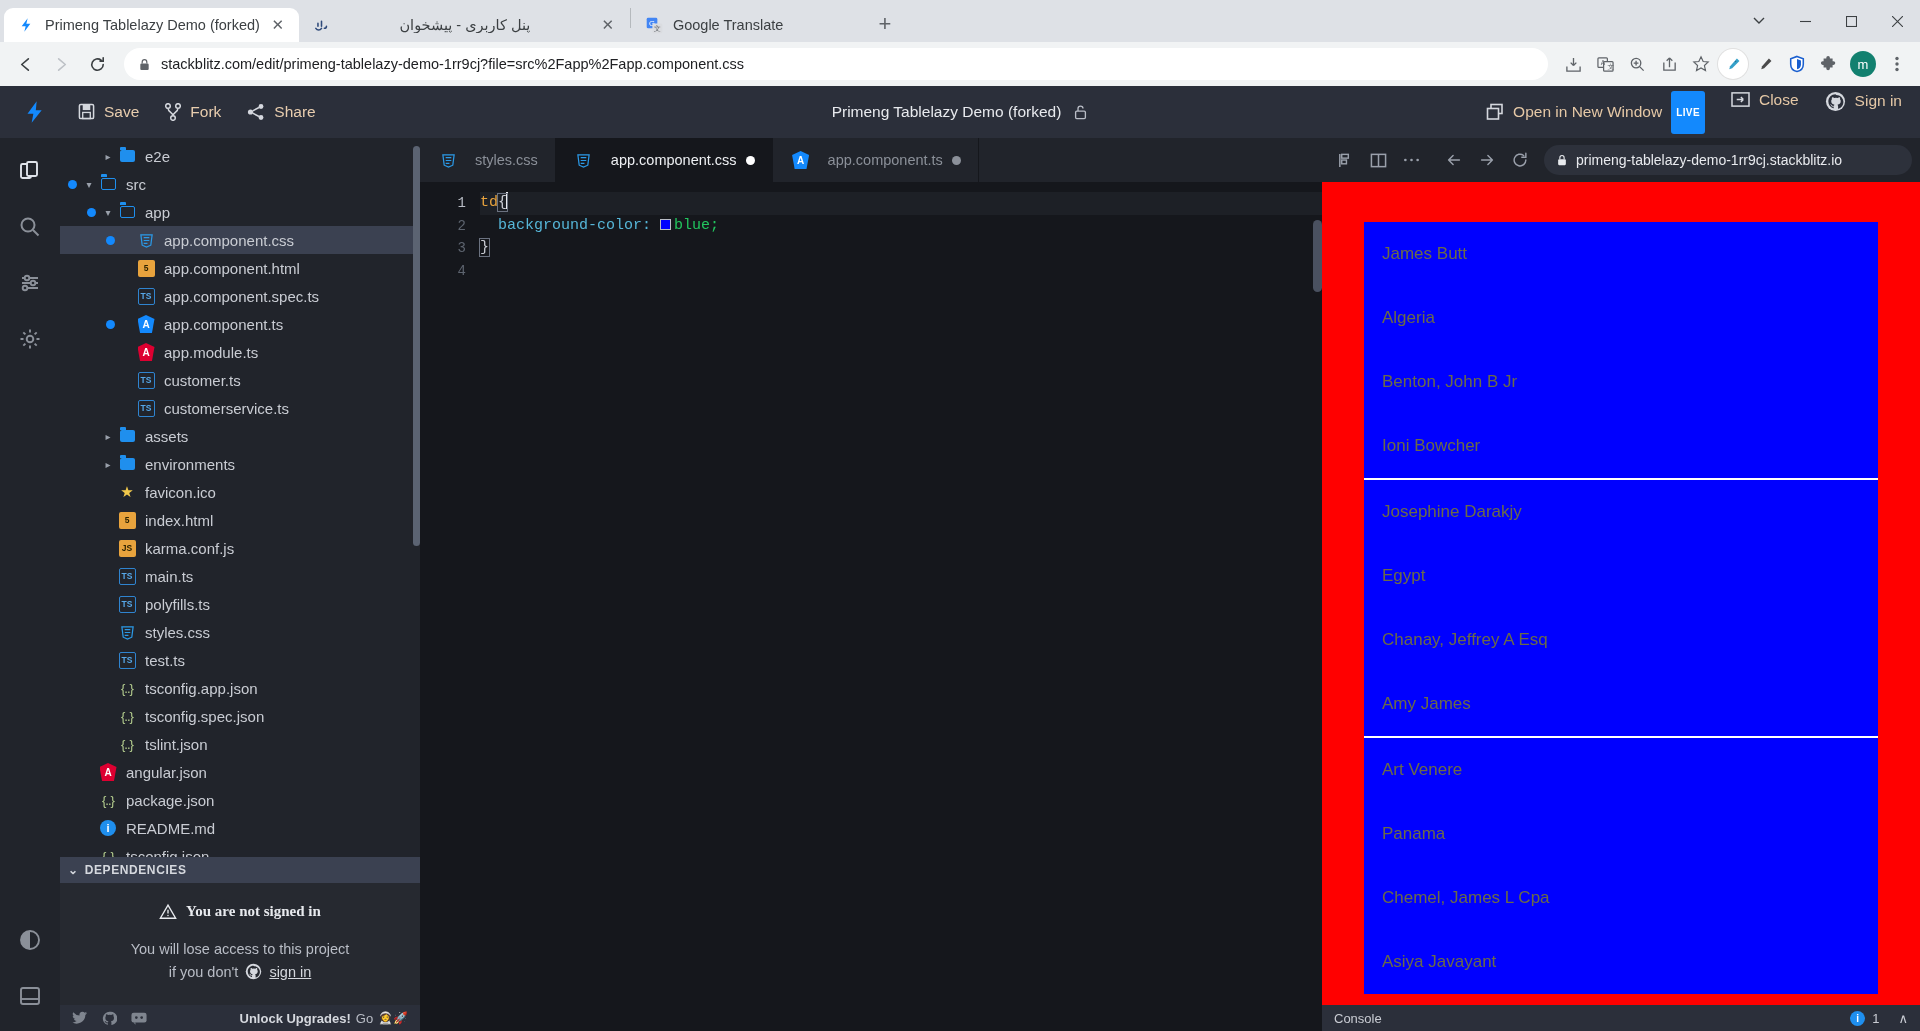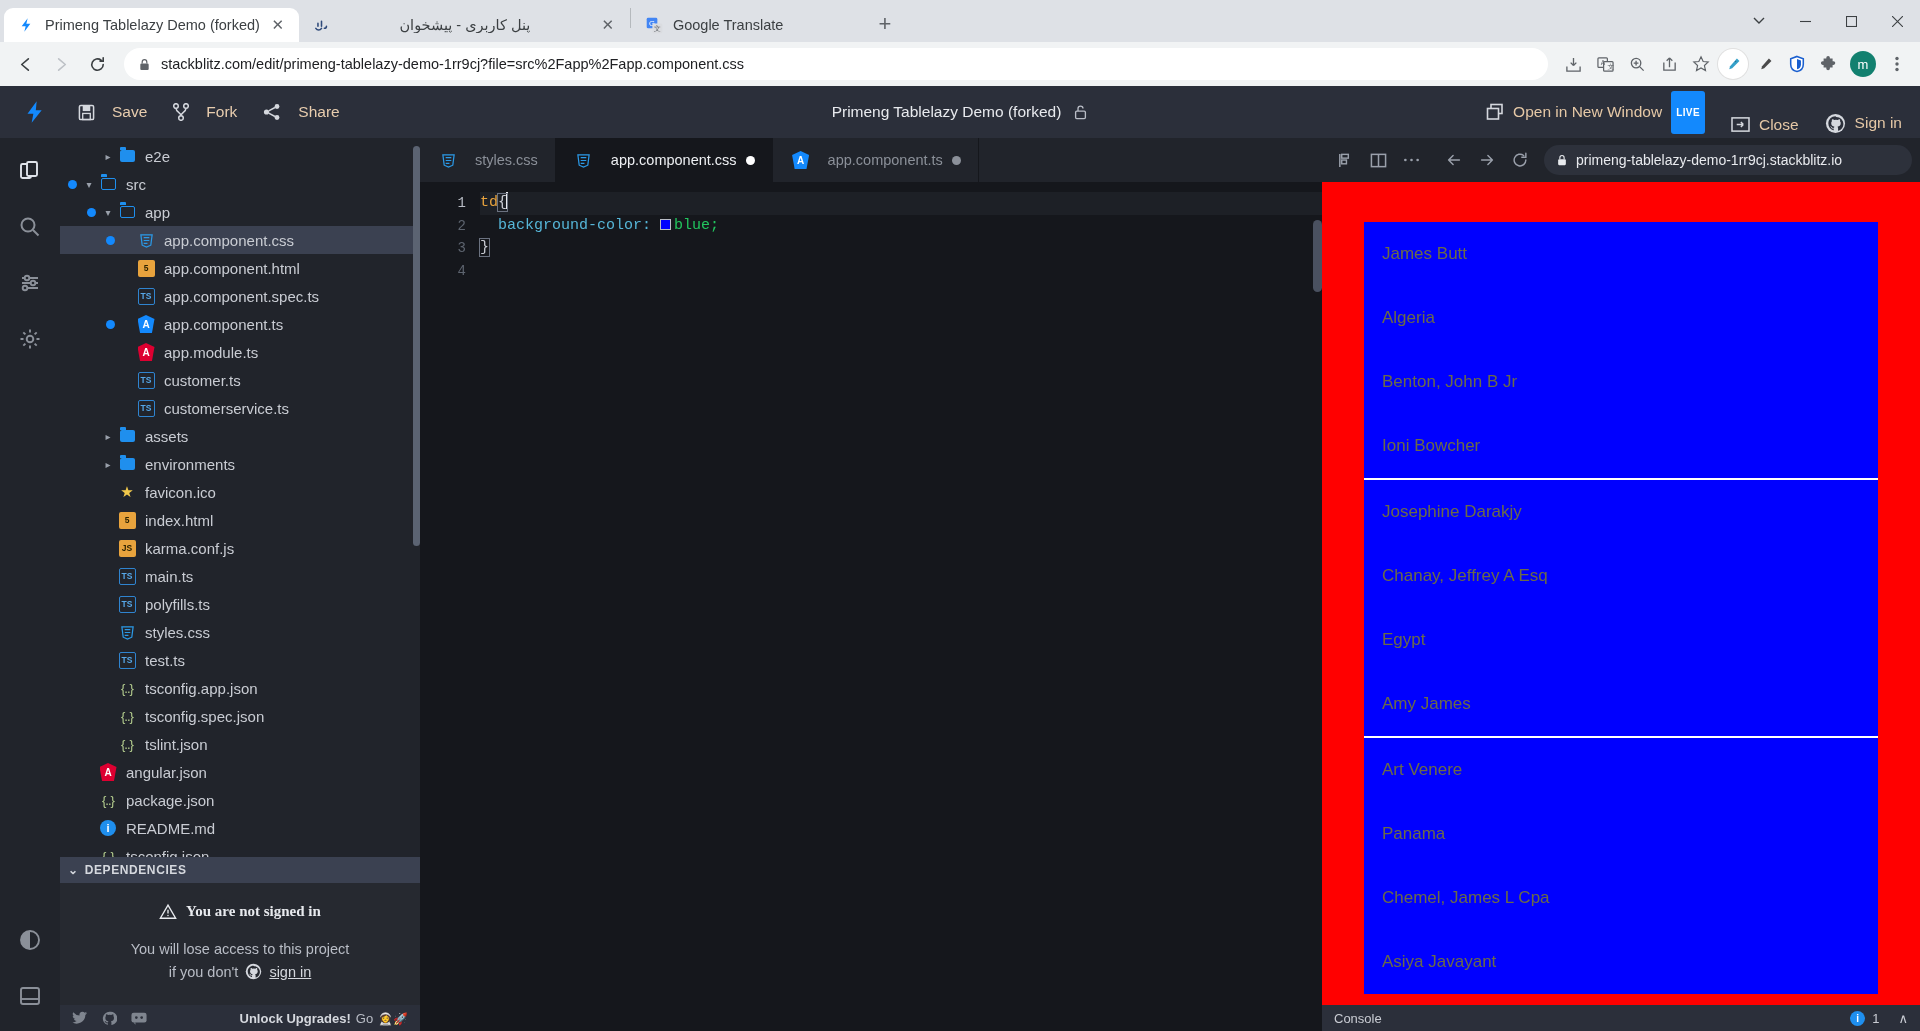--- a/index.html
+++ b/index.html
@@ -65,30 +65,30 @@
   }
 
   
   .sb-root { height: 945px; display: flex; flex-direction: column; background:#1b1d23; }
   .sb-header {
     height: 52px; background: #2b2f3a; display: flex; align-items: center;
     padding: 0 18px; color: #d5d8de; flex: 0 0 52px; position: relative;
   }
   .sb-logo { width: 34px; display:flex; align-items:center; justify-content:center; }
   .sb-act {
-    display: flex; align-items: center; gap: 17px; margin-left: 26px;
+    display: flex; align-items: flex-start; gap: 9px; margin-left: 26px;
     font-size: 15.5px; color: #e5c8a6;
   }
   .sb-act .lbl { color:#e8cdae; }
   .sb-title-wrap {
     position:absolute; left:0; right:0; display:flex; align-items:center;
     justify-content:center; gap: 12px; pointer-events:none;
   }
   .sb-title { font-size: 15.5px; color: #e8eaee; }
-  .sb-right { margin-left: auto; display:flex; align-items:flex-end; gap: 26px; }
+  .sb-right { margin-left: auto; display:flex; align-items:flex-start; gap: 26px; }
   .sb-right .item { display:flex; align-items:center; gap:9px; font-size:15.5px; color:#e5c8a6; }
   .live-badge {
     background: #1389fd; color:#fff; font-size: 10px; font-weight: bold;
     border-radius: 3px; padding: 16px 5px; letter-spacing: .4px;
   }
 
   .sb-body { flex: 1 1 auto; display: flex; min-height: 0; }
 
   
   .activity-bar {
@@ -165,21 +165,21 @@
   .signin-sub { margin-top: 18px; font-size: 14.5px; color:#b9bdc6; line-height: 1.55; }
   .signin-sub .l2 { display:flex; align-items:center; justify-content:center; gap:7px; }
   .signin-link { text-decoration: underline; color:#d5d8de; }
   .sb-footer {
     height: 26px; background: #2b2f3a; display:flex; align-items:center;
     padding: 0 12px; gap: 14px; flex: 0 0 26px;
   }
   .sb-footer .ficon { color:#7f858f; display:flex; align-items:center; }
   .sb-footer .promo {
     margin-left:auto; font-size: 13px; font-weight: bold; color: #d5d8de;
-    display:flex; align-items:flex-end; gap:5px;
+    display:flex; align-items:flex-start; gap:5px;
   }
   .sb-footer .promo .go { font-weight: normal; color:#b9bdc6; }
 
   
   .editor-pane { flex: 1 1 auto; display:flex; flex-direction:column; min-width:0; background:#15171c; }
   .editor-tabs { height: 44px; display:flex; background:#21242b; flex: 0 0 44px; }
   .etab {
     display:flex; align-items:center; gap: 9px; padding: 0 17px; font-size: 14.5px;
     color:#8b9099; border-right: 1px solid #15171c; min-width: 0;
   }
@@ -947,24 +947,24 @@
                 <tr class="">
                   <td>Benton, John B Jr</td>
                 </tr>
                 <tr class="grp-end">
                   <td>Ioni Bowcher</td>
                 </tr>
                 <tr class="">
                   <td>Josephine Darakjy</td>
                 </tr>
                 <tr class="">
+                  <td>Egypt</td>
+                </tr>
+                <tr class="">
                   <td>Chanay, Jeffrey A Esq</td>
-                </tr>
-                <tr class="">
-                  <td>Egypt</td>
                 </tr>
                 <tr class="grp-end">
                   <td>Amy James</td>
                 </tr>
                 <tr class="">
                   <td>Art Venere</td>
                 </tr>
                 <tr class="">
                   <td>Panama</td>
                 </tr>

